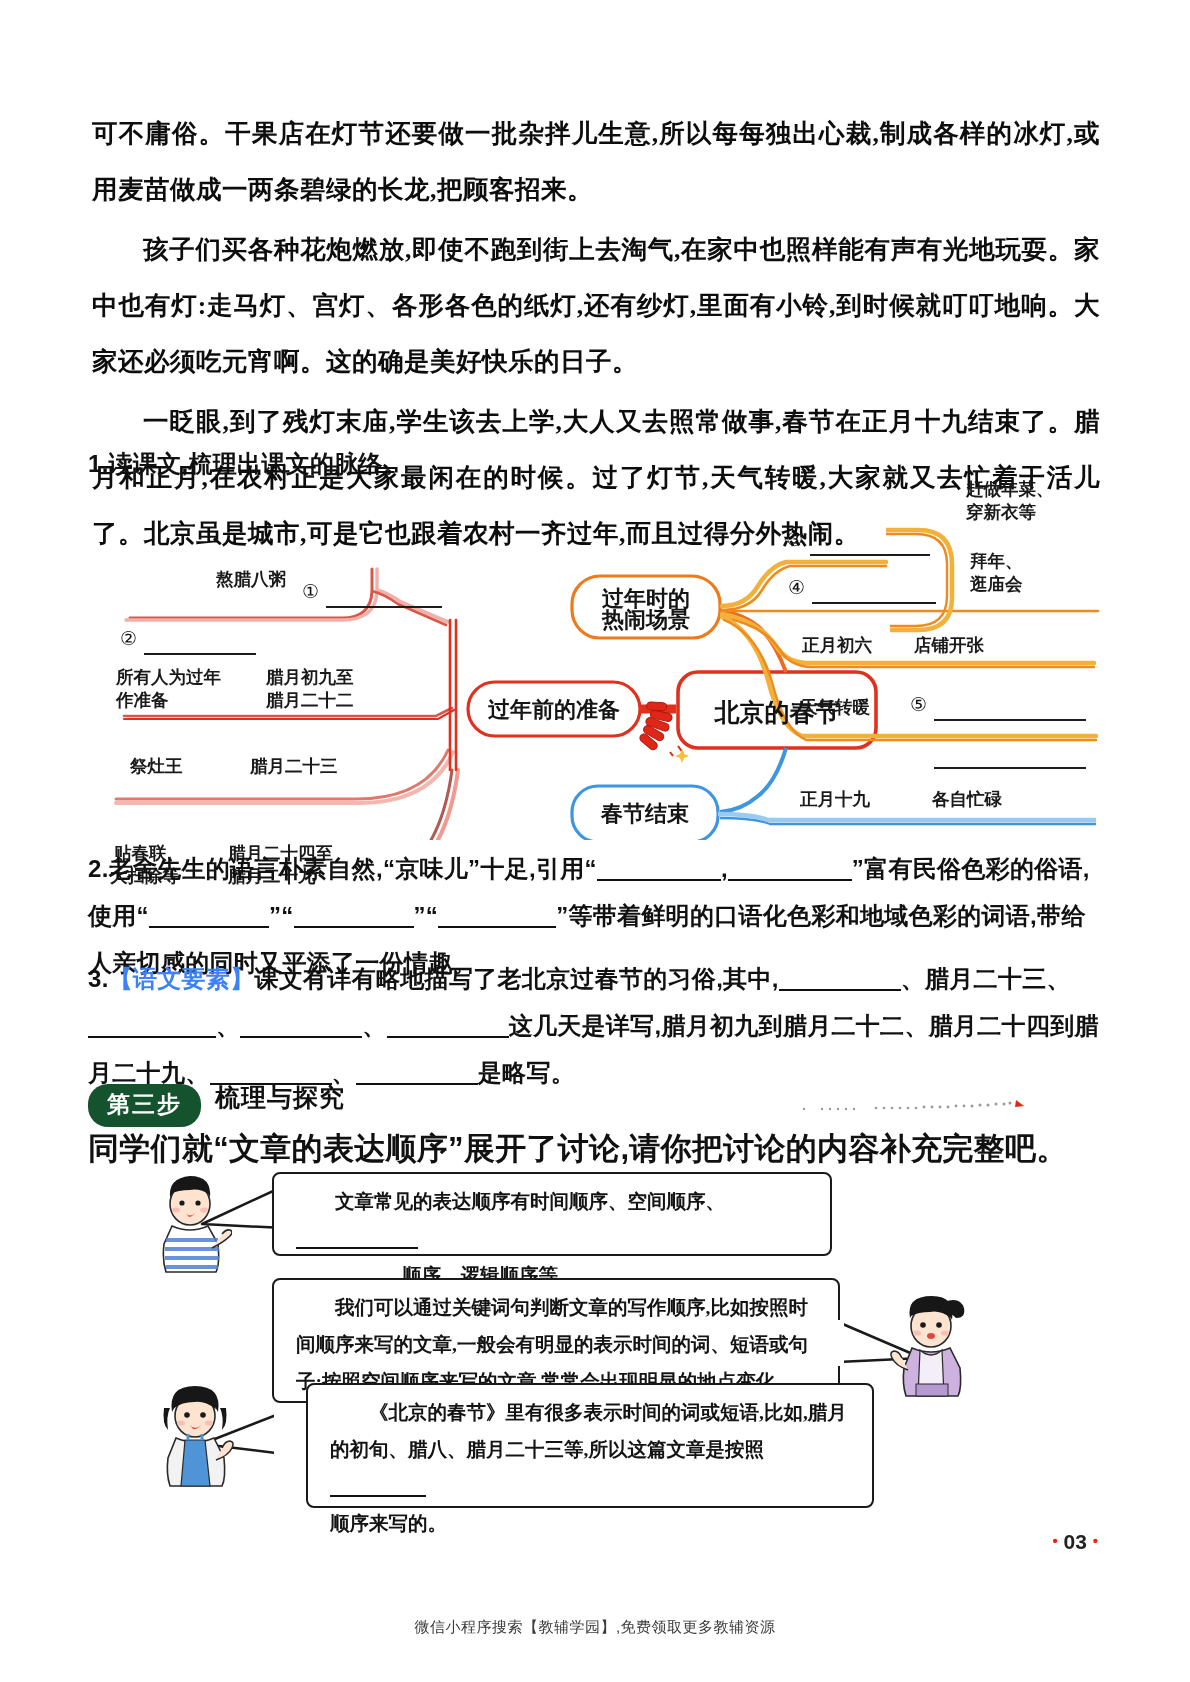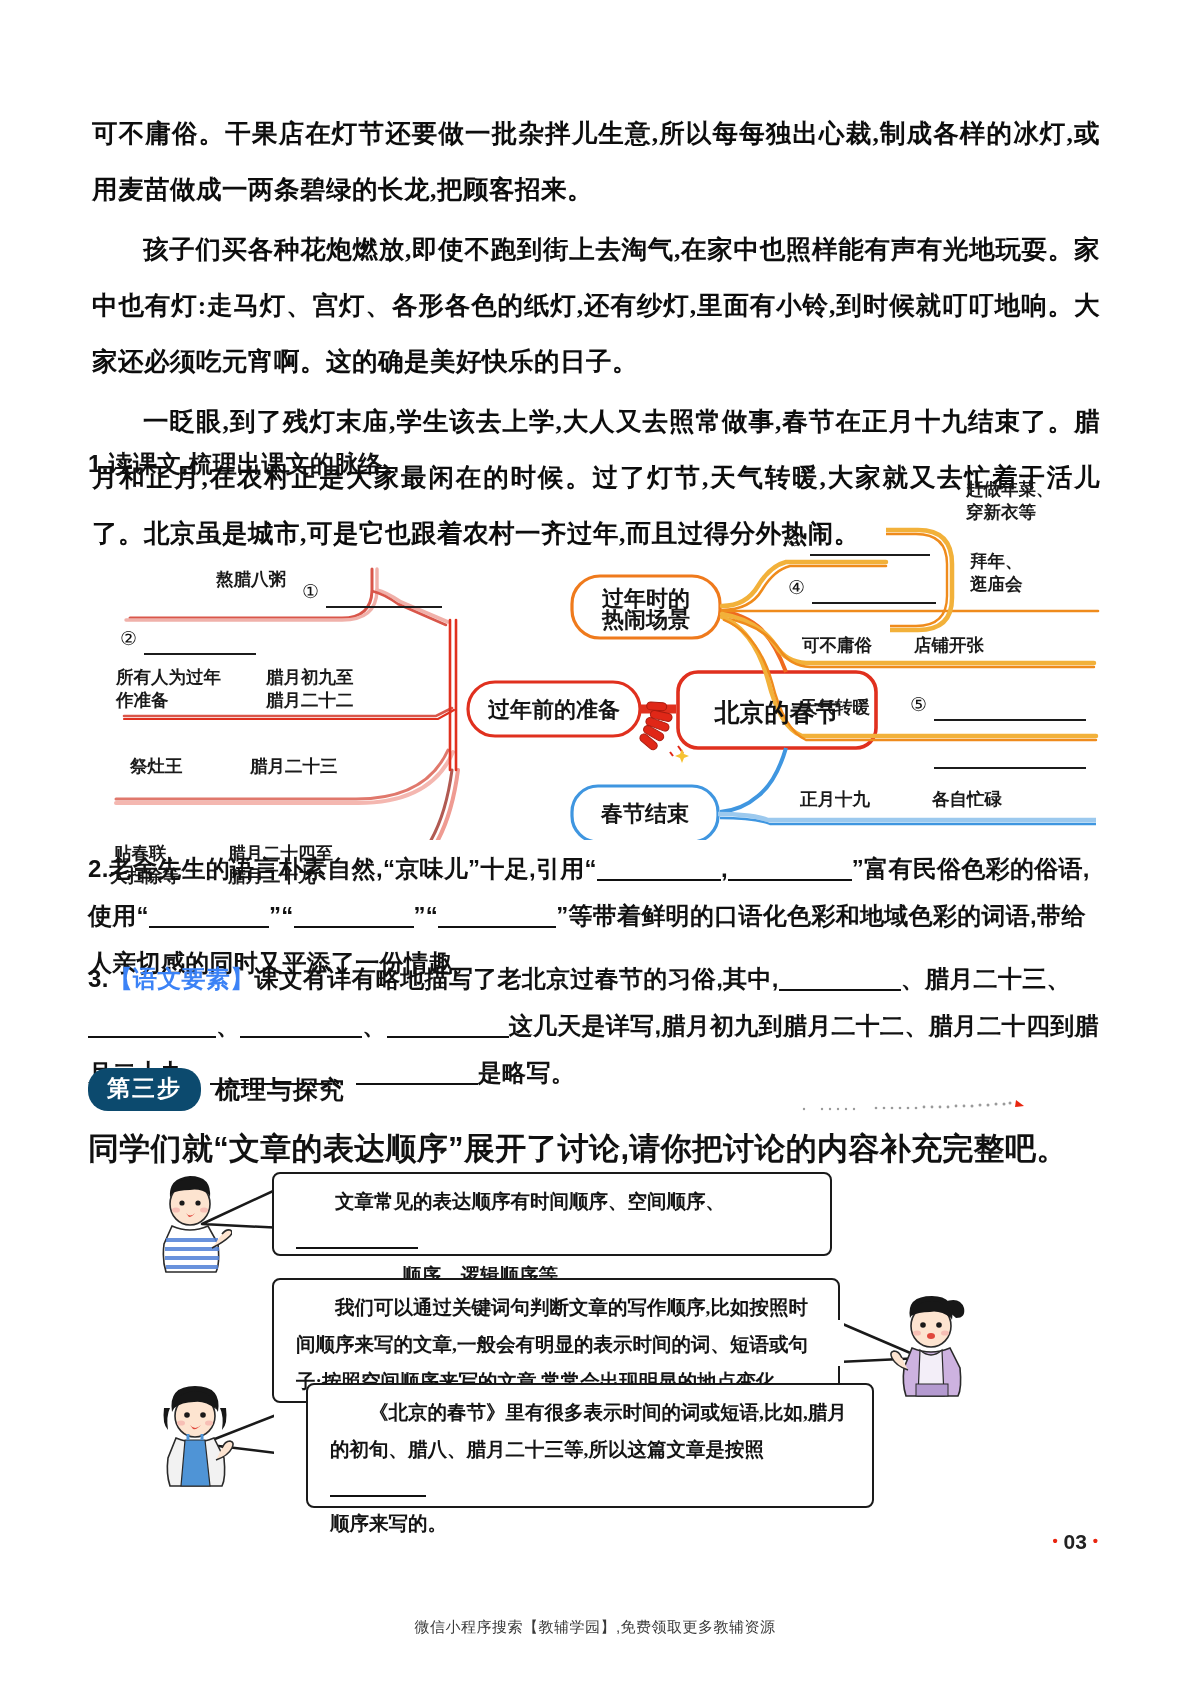--- a/index.html
+++ b/index.html
@@ -79,29 +79,30 @@
     font-family:"Liberation Serif", serif;
     font-size:19px;
     color:#111;
   }
   .ul-black { position:absolute; border-bottom:2px solid #1c1c1c; }
 
   
   .step-wrap { position:absolute; left:88px; top:1068px; }
   .step-pill {
     display:inline-block;
-    background:#0c4a6e;
+    background:#14532d;
     color:#fff;
     font-family:"Liberation Sans", sans-serif;
     font-weight:700;
     font-size:23px;
     letter-spacing:2px;
     padding:5px 19px 7px;
     border-radius:20px;
     vertical-align:middle;
+    margin-top:16px;
   }
   .step-title {
     display:inline-block;
     margin-left:14px;
     font-family:"Liberation Sans", sans-serif;
     font-weight:700;
     font-size:25px;
     letter-spacing:1px;
     vertical-align:middle;
     color:#111;
@@ -285,21 +286,21 @@
 
     <div class="mlabel" style="left:880px; top:8px;">赶做年菜、</div>
     <div class="mlabel" style="left:880px; top:31px;">穿新衣等</div>
 
     <div class="mlabel" style="left:884px; top:80px;">拜年、</div>
     <div class="mlabel" style="left:884px; top:103px;">逛庙会</div>
 
     <div class="numc" style="left:702px; top:106px;">④</div>
     <div class="ul-black" style="left:726px; top:132px; width:124px;"></div>
 
-    <div class="mlabel" style="left:716px; top:164px;">可不庸俗</div>
+    <div class="mlabel" style="left:716px; top:164px;">正月初六</div>
     <div class="mlabel" style="left:828px; top:164px;">店铺开张</div>
 
     <div class="mlabel" style="left:714px; top:226px;">天气转暖</div>
     <div class="numc" style="left:824px; top:223px;">⑤</div>
     <div class="ul-black" style="left:848px; top:249px; width:152px;"></div>
     <div class="ul-black" style="left:848px; top:297px; width:152px;"></div>
 
     <div class="mlabel" style="left:714px; top:318px;">正月十九</div>
     <div class="mlabel" style="left:846px; top:318px;">各自忙碌</div>
   </div>

